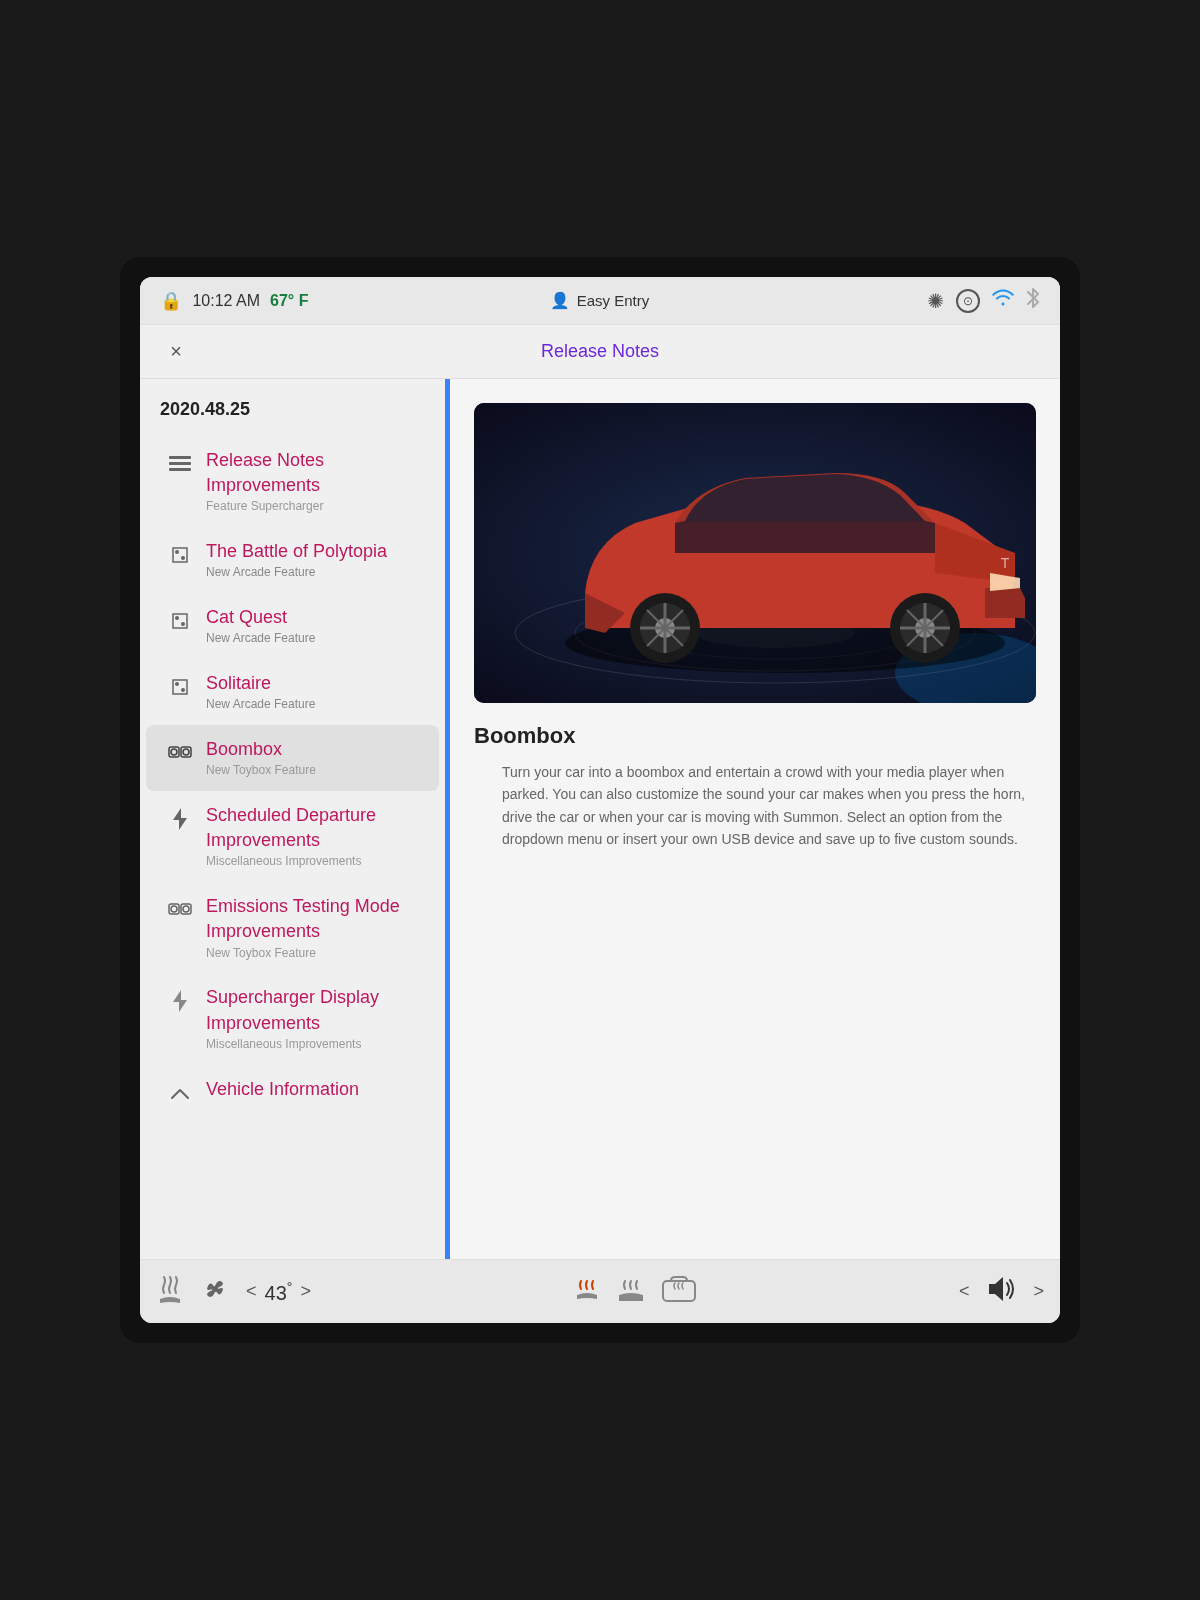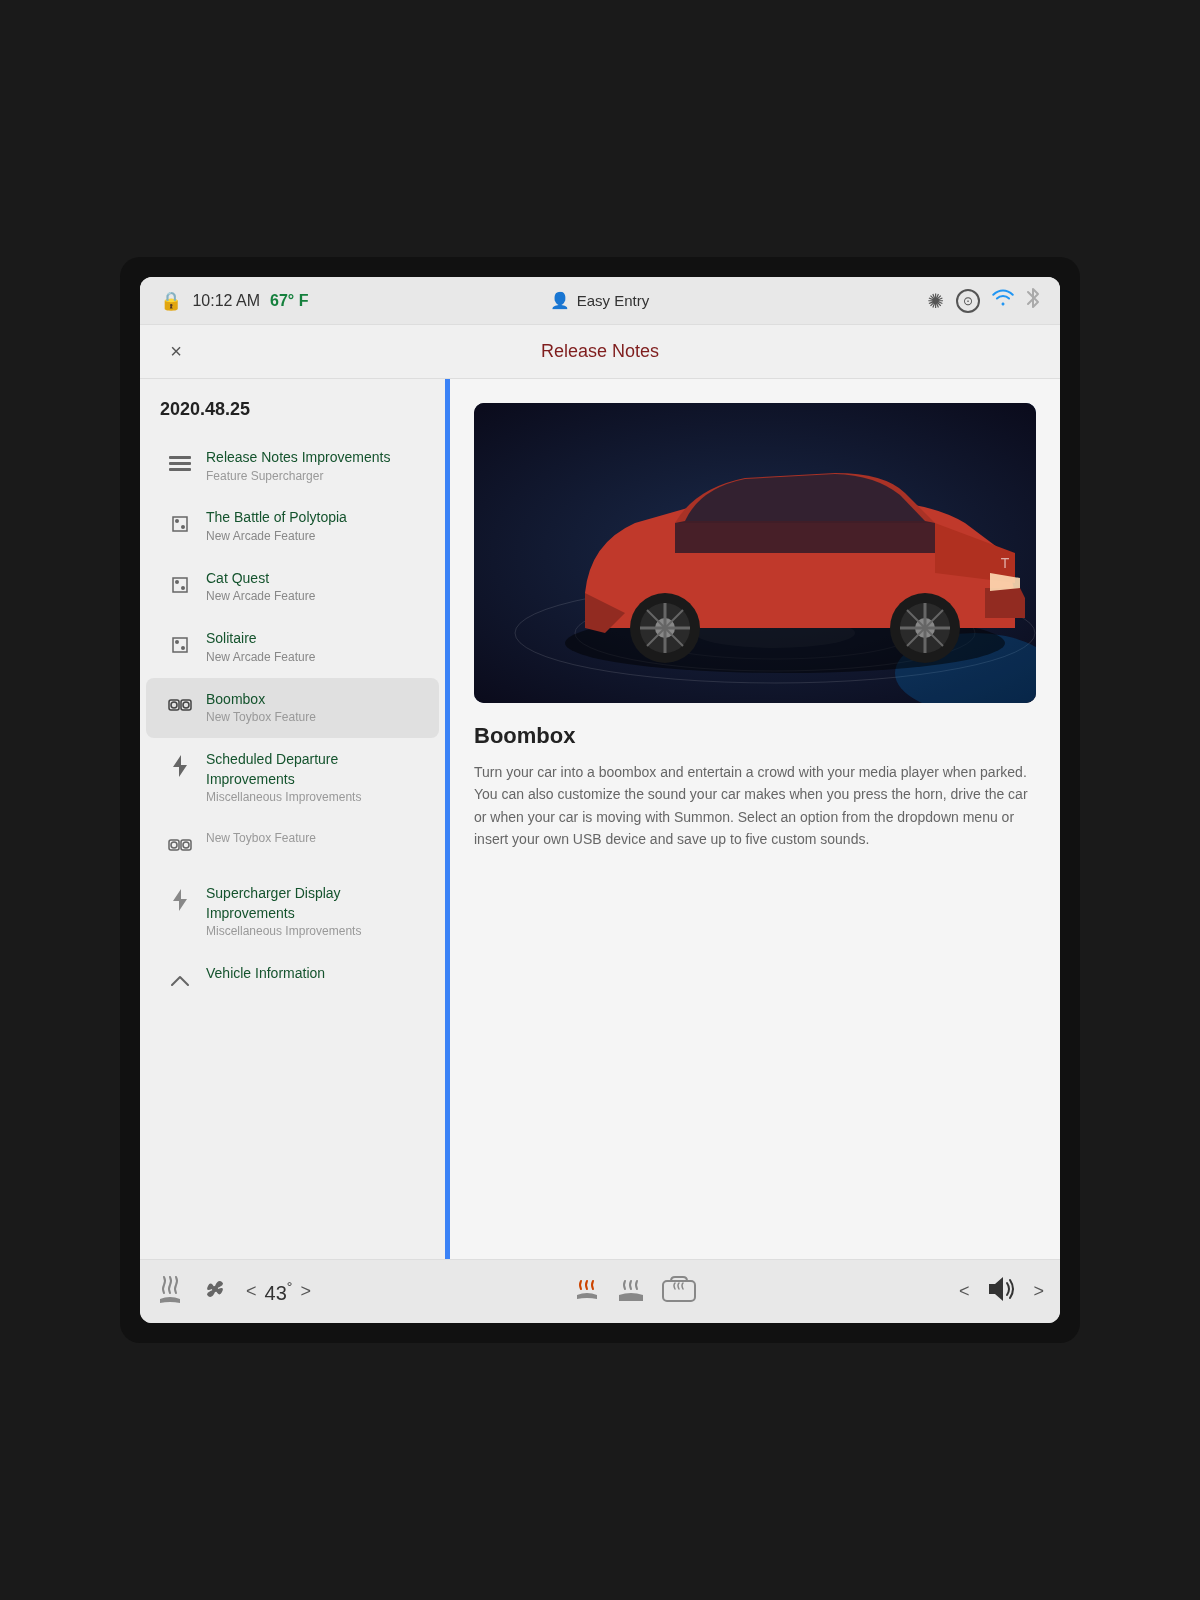--- a/index.html
+++ b/index.html
@@ -78,21 +78,21 @@
       color: #555;
       cursor: pointer;
       background: none;
       border: none;
       width: 32px;
       height: 32px;
       display: flex;
       align-items: center;
       justify-content: center;
     }
-    .title-text { font-size: 18px; font-weight: 500; color: #7f1d1d; }
+    .title-text { font-size: 18px; font-weight: 500; color: #6d28d9; }
 
     
     .main-content {
       display: flex;
       height: calc(100% - 120px);
       min-height: 880px;
     }
 
     
     .sidebar {
@@ -124,21 +124,21 @@
       height: 28px;
       display: flex;
       align-items: center;
       justify-content: center;
       flex-shrink: 0;
       margin-top: 2px;
       color: #555;
       font-size: 18px;
     }
     .sidebar-item-text { flex: 1; }
-    .sidebar-item-title { font-size: 14px; font-weight: 500; color: #14532d; line-height: 1.4; }
+    .sidebar-item-title { font-size: 18px; font-weight: 500; color: #be185d; line-height: 1.4; }
     .sidebar-item-subtitle { font-size: 12px; color: #999; line-height: 1.4; }
     .sidebar-item-subtitle.arcade { color: #888; }
 
     
     .right-panel {
       flex: 1;
       padding: 24px;
       overflow-y: auto;
       background: #f5f5f5;
     }
@@ -148,21 +148,21 @@
       background: linear-gradient(135deg, #1a1a2e 0%, #16213e 40%, #0f3460 70%, #1a1a2e 100%);
       border-radius: 10px;
       overflow: hidden;
       position: relative;
       margin-bottom: 20px;
       display: flex;
       align-items: center;
       justify-content: center;
     }
     .feature-title { font-size: 22px; font-weight: 600; color: #222; margin-bottom: 12px; }
-    .feature-description { font-size: 14px; color: #666; line-height: 1.6; }
+    .feature-description { font-size: 14px; color: #666; line-height: 1.6; margin-left: 28px; }
 
     
     .bottom-bar {
       background: #e8e8e8;
       border-top: 1px solid #ddd;
       display: flex;
       align-items: center;
       justify-content: space-between;
       padding: 8px 16px;
       height: 64px;
@@ -321,20 +321,21 @@
         <div class="sidebar-item">
           <div class="sidebar-item-icon">
             <svg width="24" height="22" viewBox="0 0 24 22" fill="none">
               <rect x="1" y="5" width="10" height="10" rx="2" stroke="#666" stroke-width="1.5" fill="none"></rect>
               <rect x="13" y="5" width="10" height="10" rx="2" stroke="#666" stroke-width="1.5" fill="none"></rect>
               <circle cx="6" cy="10" r="3" stroke="#666" stroke-width="1.5" fill="none"></circle>
               <circle cx="18" cy="10" r="3" stroke="#666" stroke-width="1.5" fill="none"></circle>
             </svg>
           </div>
           <div class="sidebar-item-text">
+            <div class="sidebar-item-title">Emissions Testing Mode Improvements</div>
             <div class="sidebar-item-subtitle">New Toybox Feature</div>
           </div>
         </div>
 
         <div class="sidebar-item">
           <div class="sidebar-item-icon">
             <svg width="16" height="24" viewBox="0 0 16 24" fill="none">
               <path d="M9 1 L1 13 H7 L7 23 L15 11 H9 Z" fill="#888"></path>
             </svg>
           </div>

